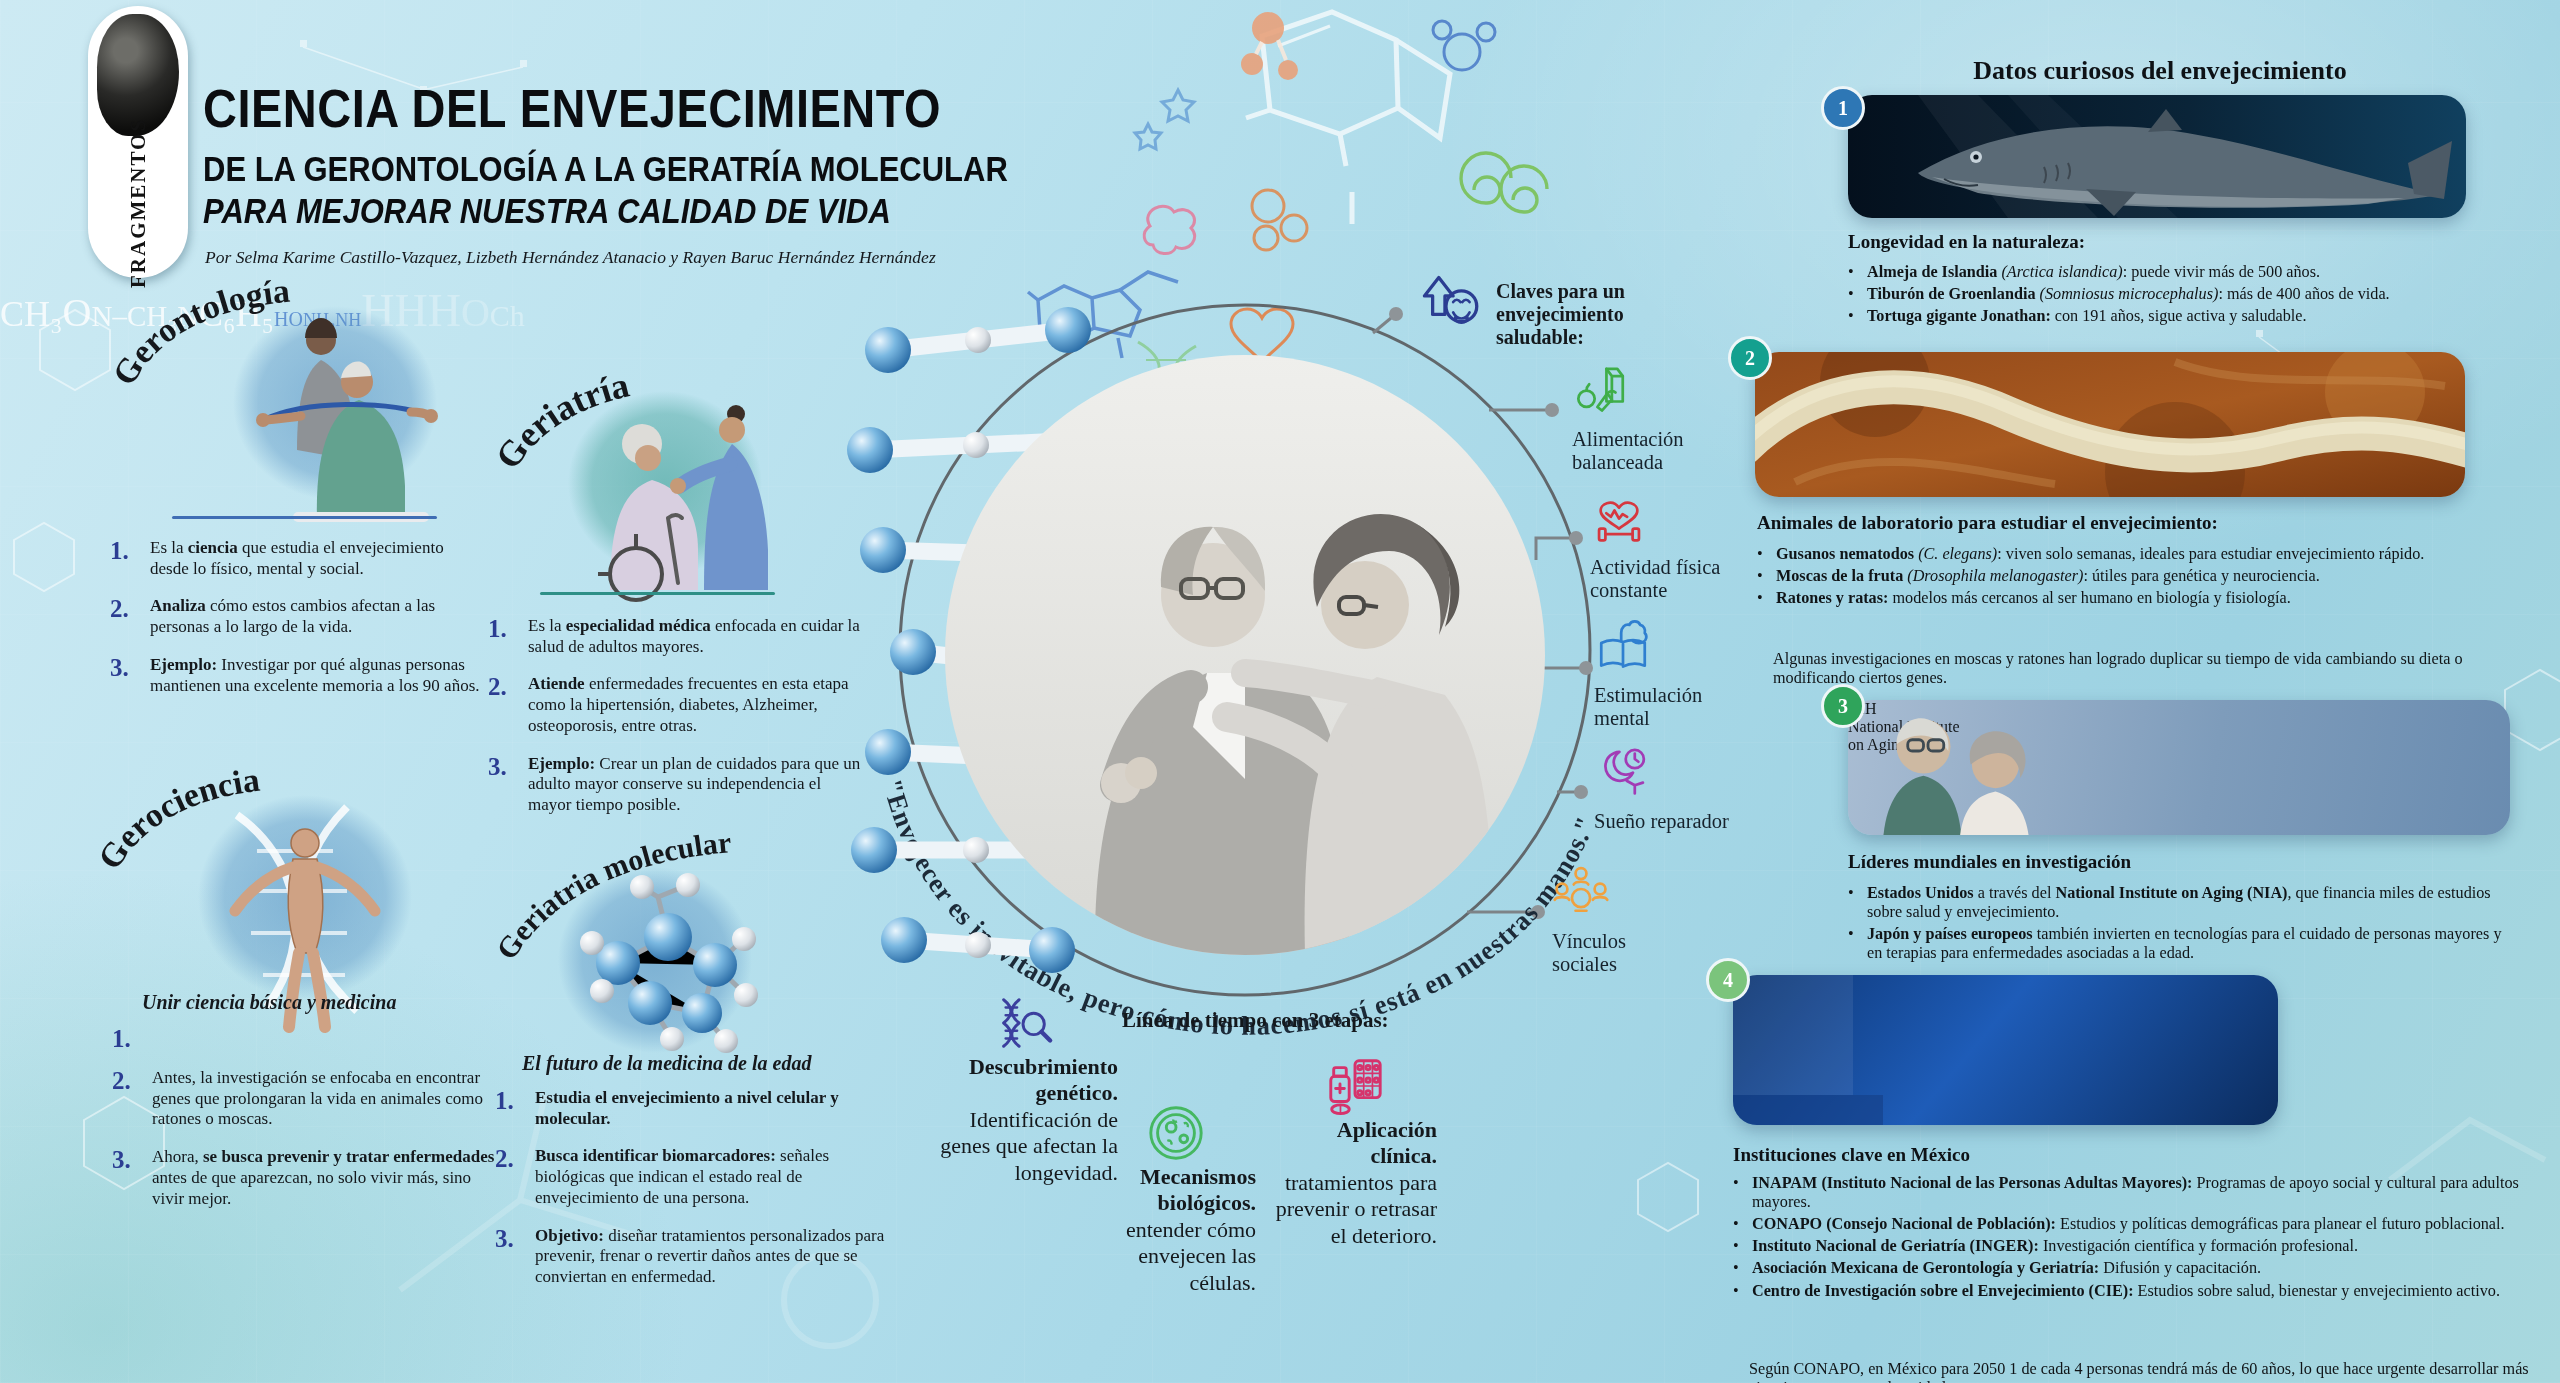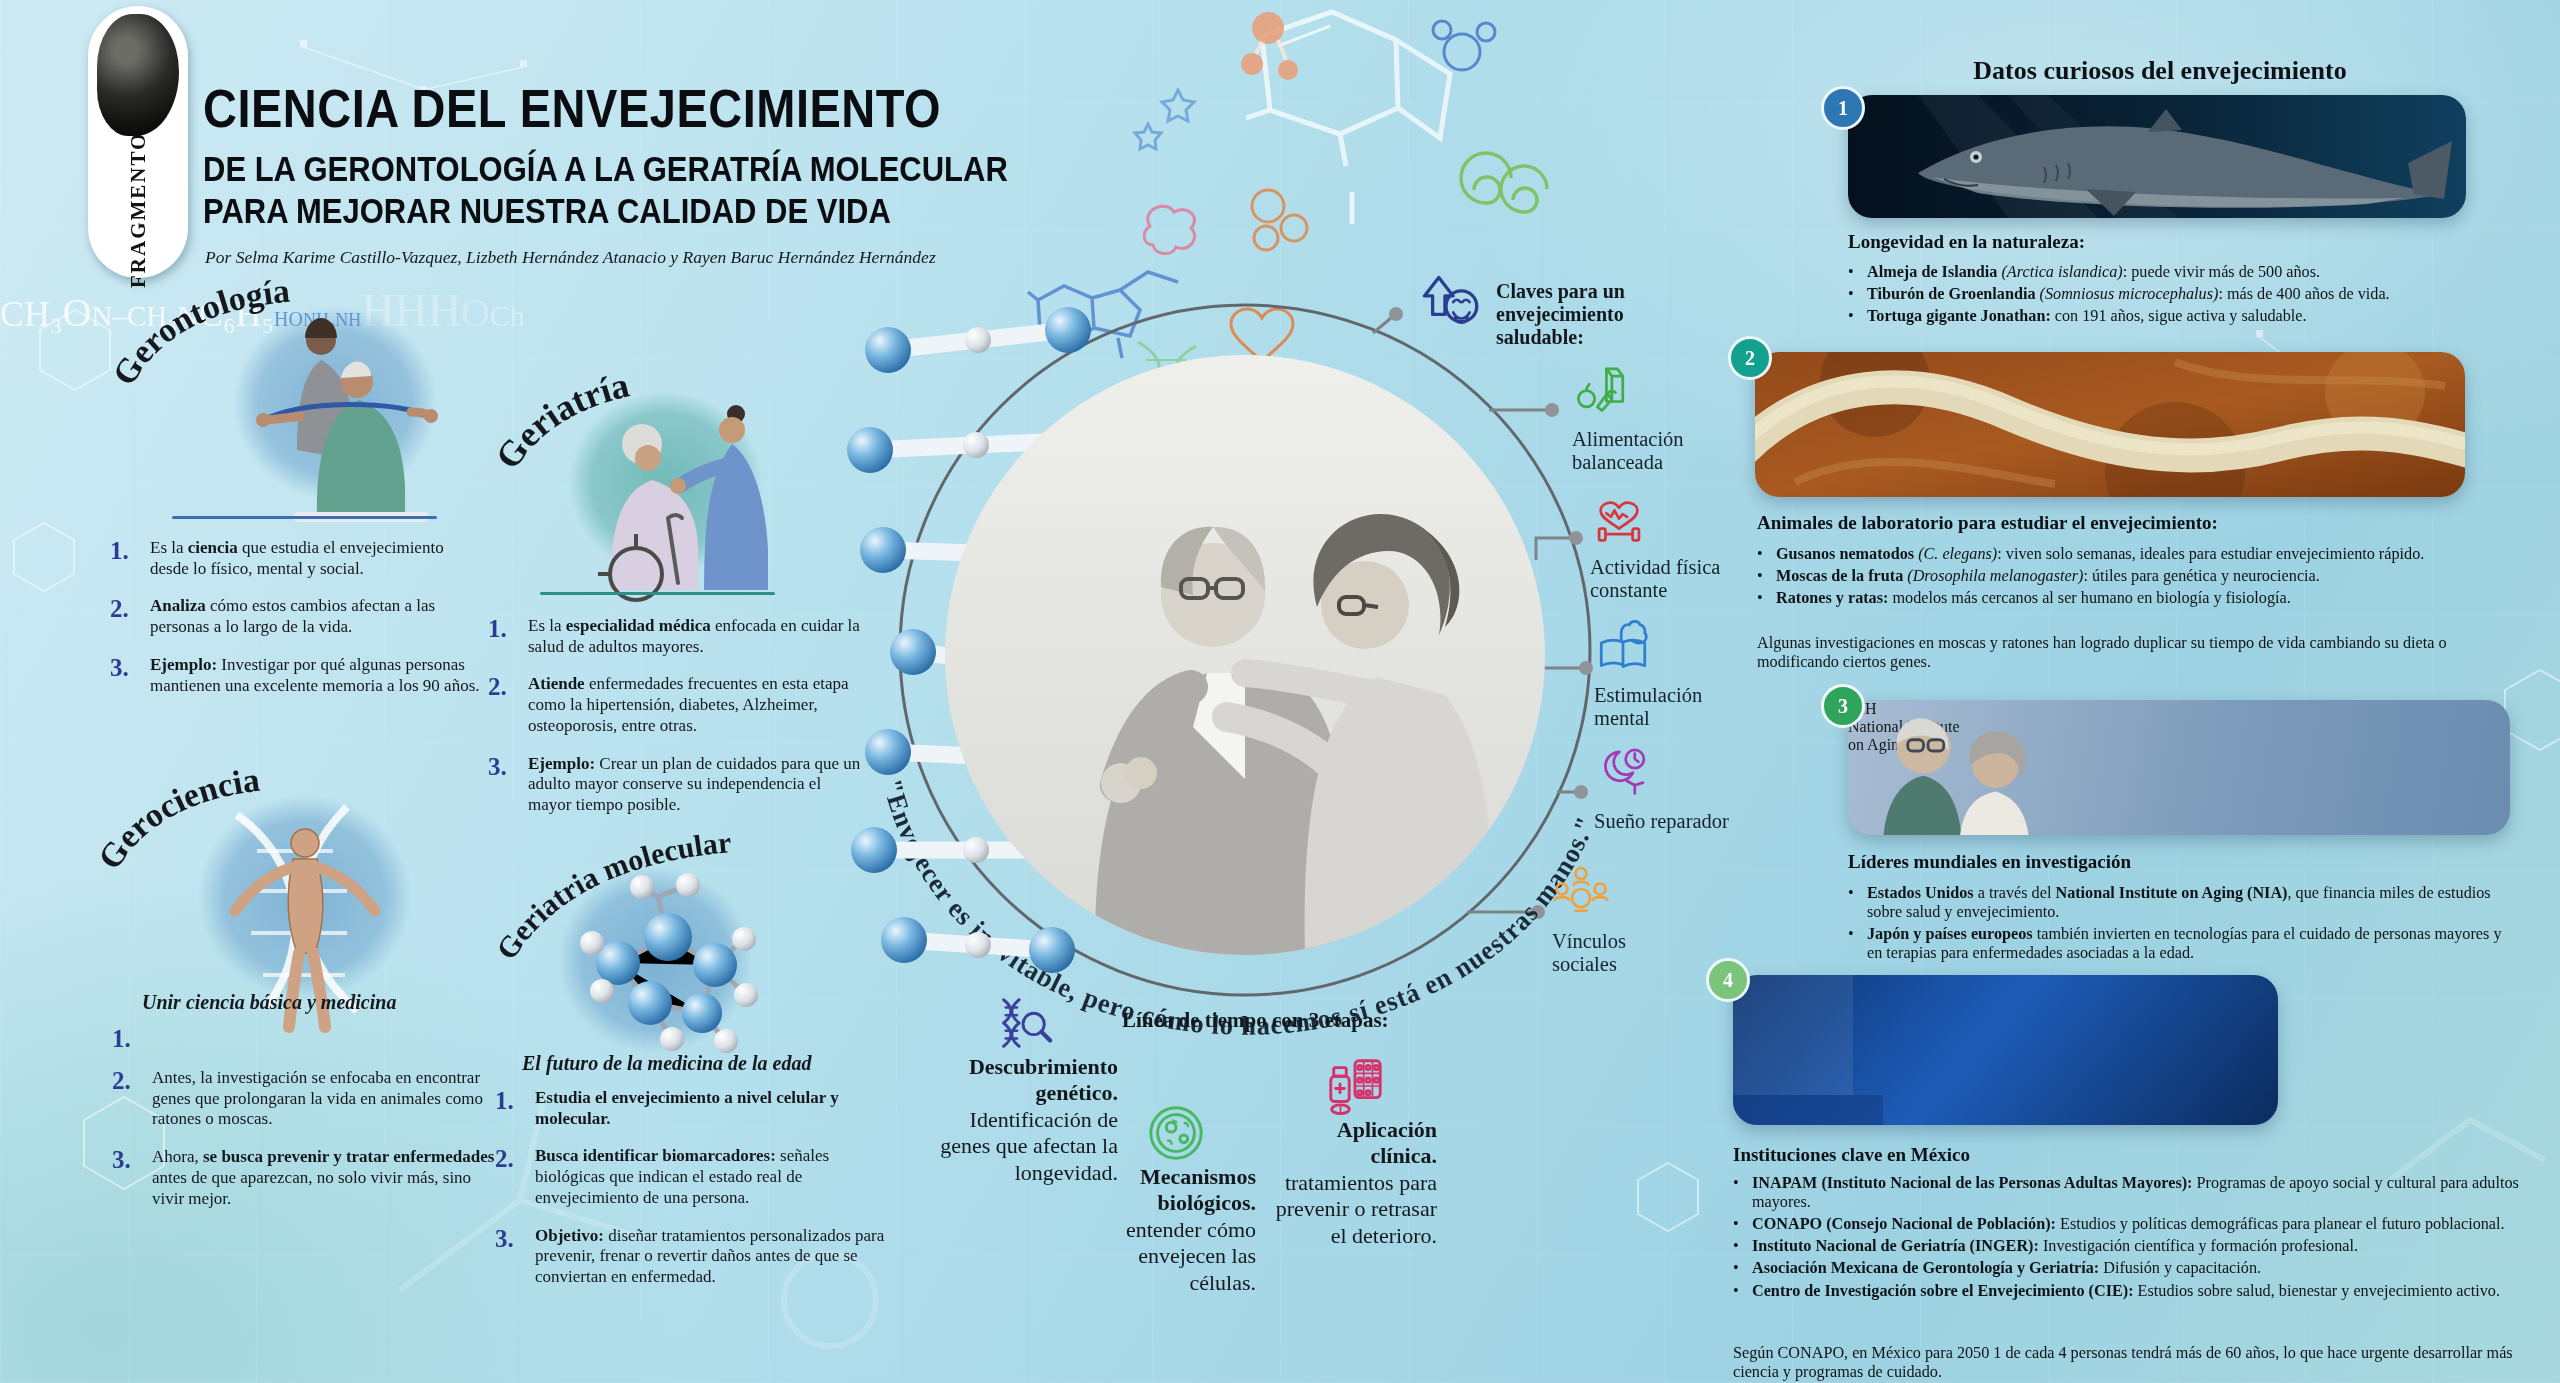--- a/index.html
+++ b/index.html
@@ -19,21 +19,21 @@
   #badge{left:88px;top:6px;width:100px;height:272px;z-index:6;background:#fff;border-radius:50px;
          box-shadow:2px 4px 10px rgba(30,70,90,.35);}
   #badge .stone{position:absolute;left:9px;top:8px;width:82px;height:122px;border-radius:48% 52% 58% 42%;
          background:radial-gradient(circle at 35% 30%, #6d6d68 0 12%, #2a2a28 45%, #0c0c0b 80%);}
   #badge .vtext{position:absolute;left:0;top:128px;width:100px;height:138px;display:flex;align-items:center;justify-content:center;
          writing-mode:vertical-rl;transform:rotate(180deg);font-weight:700;font-size:21px;letter-spacing:2px;color:#121212;}
   
   .stretch{display:inline-block;transform:scaleY(1.16);transform-origin:left top;}
   #title{left:203px;top:76px;z-index:6;font-family:"Liberation Sans",sans-serif;font-weight:800;font-size:47px;color:#0b0d10;letter-spacing:.5px;}
   #sub1{left:203px;top:149px;z-index:6;font-family:"Liberation Sans",sans-serif;font-weight:800;font-size:31px;color:#0b0d10;}
-  #sub2{left:203px;top:191px;z-index:6;font-family:"Liberation Sans",sans-serif;font-weight:800;font-size:31px;color:#0b0d10;}
+  #sub2{left:203px;top:191px;z-index:6;font-family:"Liberation Sans",sans-serif;font-weight:800;font-size:31px;color:#0b0d10;font-style:italic;}
   #byline{left:205px;top:247px;z-index:6;font-style:italic;font-size:17.5px;color:#15181c;}
   
   .arch{z-index:6;}
   .arch text{font-family:"Liberation Serif",serif;font-weight:700;fill:#15181c;}
   .nlist{z-index:6;}
   .nitem{display:flex;gap:10px;margin-bottom:17px;}
   .num{flex:none;width:30px;font-weight:700;font-size:25px;line-height:1;color:#2b3d92;}
   .ntext{font-size:17px;line-height:1.22;}
   .subhead{z-index:6;font-weight:700;font-style:italic;font-size:20px;color:#15181c;}
   .uline{z-index:5;height:3px;border-radius:2px;}
@@ -62,21 +62,21 @@
   .tl2{left:1272px;top:1055px;width:165px;}
   
   #r-title{left:1840px;top:56px;width:640px;z-index:6;text-align:center;font-weight:700;font-size:26px;color:#0e1216;}
   .card{z-index:5;border-radius:24px;box-shadow:0 6px 16px rgba(25,55,85,.28);overflow:hidden;}
   .numcirc{z-index:7;width:38px;height:38px;border-radius:50%;border:3px solid #eef6f8;color:#fff;
            display:flex;align-items:center;justify-content:center;font-weight:700;font-size:20px;}
   .rhead{z-index:6;font-weight:700;font-size:19px;color:#0e1216;}
   .bullets{z-index:6;list-style:none;margin:0;padding:0;}
   .bullets li{display:flex;gap:9px;margin-bottom:3px;font-size:16.2px;line-height:1.18;color:#101417;}
   .mk{flex:none;width:10px;}
-  .rpara{z-index:6;font-size:16.2px;line-height:1.2;color:#101417;margin:0;}
+  .rpara{z-index:6;font-size:16.2px;line-height:1.2;color:#101417;margin:16px;}
   #card1{left:1848px;top:95px;width:618px;height:123px;}
   #card2{left:1755px;top:352px;width:710px;height:145px;}
   #card3{left:1848px;top:700px;width:662px;height:135px;background:linear-gradient(100deg,#a9bdd3,#7e9cbb 55%,#6a8cb0);}
   #card4{left:1733px;top:975px;width:545px;height:150px;background:linear-gradient(130deg,#0d3independ highly?>#123;}
   #shark-cap{position:absolute;left:14px;bottom:8px;color:#f2f6f8;font-size:12.5px;z-index:2;}
   .nihbox{position:absolute;left:238px;top:36px;background:#fff;border-radius:9px;padding:8px 12px 8px 14px;display:flex;align-items:center;}
   .nihbox:after{content:"";position:absolute;right:-14px;top:10px;border:22px solid transparent;border-right:0;border-left:16px solid #2b5ea7;}
   .nih-acr{font-family:"Liberation Sans",sans-serif;font-weight:800;font-size:33px;color:#153a6e;letter-spacing:1px;}
   .nia-text{position:absolute;left:430px;top:44px;font-family:"Liberation Sans",sans-serif;font-size:14px;line-height:1.25;color:#17406f;}
   .dm{position:absolute;transform:rotate(45deg);}

